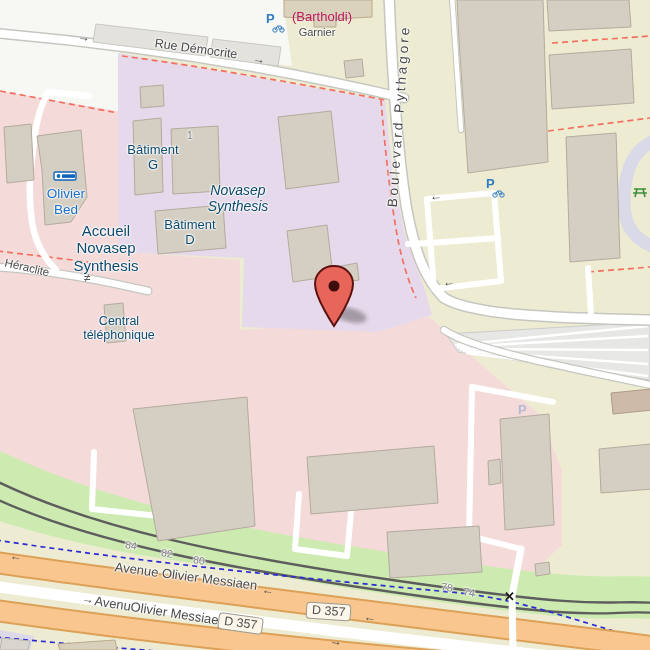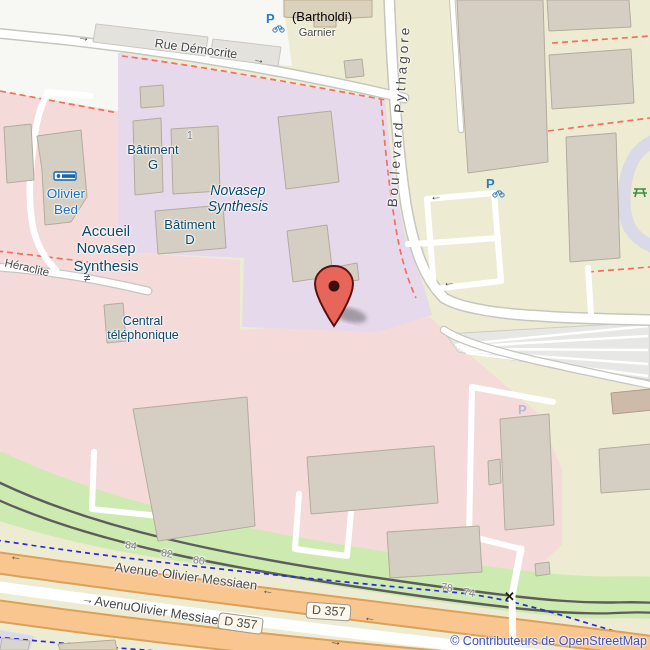--- a/index.html
+++ b/index.html
@@ -12,21 +12,21 @@
   .place{color:#0c4a6e;text-align:center;}
   .italic{font-style:italic;}
   .blue{color:var(--hotel_blue,#1B6FC8);font-weight:bold;}
   .hn{font-size:10.5px;color:#7d7d7d;}
   .arr{position:absolute;color:#4a4a4a;font-size:12px;font-weight:bold;pointer-events:none;
        text-shadow:none;}
   .shield{position:absolute;background:#FCF7EA;border:1.5px solid #9a9a92;border-radius:4px;
        padding:0 5px 1px 5px;font-size:12.5px;color:#4f4f4f;white-space:nowrap;}
   .map-title{position:absolute;left:4px;top:3px;font-size:14.5px;color:var(--title_color,#394453);
        text-shadow:0 0 2px #fff,0 0 2px #fff,0 0 3px #fff,1px 1px 2px #fff;z-index:6;}
-  .bartholdi{position:absolute;left:292px;top:9px;font-size:13px;color:#000000;z-index:1;}
+  .bartholdi{position:absolute;left:292px;top:9px;font-size:13px;color:#be185d;z-index:1;}
   .attribution{position:absolute;right:3px;bottom:2px;font-size:12.5px;z-index:6;
        color:var(--attribution_blue,#3B51C7);text-shadow:0 0 2px #fff,0 0 2px #fff,0 0 3px #fff;}
   .pbike{position:absolute;color:var(--parking_blue,#2E7CC3);font-weight:bold;font-size:13px;
        line-height:1;z-index:3;}
   .pbike svg{display:block;margin-left:6px;margin-top:-1px;}
   .pfaded{position:absolute;color:#7FA0CF;font-weight:bold;font-size:13px;opacity:.55;z-index:3;}
   .micon{position:absolute;z-index:3;}
   .gate{position:absolute;font-size:12px;color:#555;z-index:3;text-shadow:0 0 2px #fff;}
   .xcross{position:absolute;font-size:13px;font-weight:bold;color:#1a1a1a;z-index:4;}
   
@@ -203,21 +203,21 @@
   <div>Accueil</div>
   <div>Novasep</div>
   <div>Synthesis</div>
 </div>
 
 <div class="lbl ctr place blue" style="left:66px;top:202px;font-size:13.5px;font-weight:normal;color:#1B6FC8;">
   <div>Olivier</div>
   <div>Bed</div>
 </div>
 
-<div class="lbl ctr place" style="left:119px;top:328px;font-size:12.5px;margin-left:24px;">
+<div class="lbl ctr place" style="left:119px;top:328px;font-size:12.5px;">
   <div>Central</div>
   <div>téléphonique</div>
 </div>
 
 <span class="lbl ctr" style="left:186px;top:577px;transform:translate(-50%,-50%) rotate(7.5deg);font-size:13px;">Avenue Olivier Messiaen</span>
 <span class="lbl ctr" style="left:160px;top:612px;transform:translate(-50%,-50%) rotate(9deg);font-size:13px;">AvenuOlivier Messiaen</span>
 
 <div class="shield" style="left:218px;top:615px;transform:rotate(8deg);">D 357</div>
 <div class="shield" style="left:306px;top:603px;transform:rotate(4deg);">D 357</div>
 
@@ -265,15 +265,14 @@
   <svg width="24" height="14" viewBox="0 0 24 14">
     <rect x="1" y="3" width="22" height="8" rx="1.5" fill="#FFFFFF" stroke="#1266B8" stroke-width="1.4"></rect>
     <circle cx="5.5" cy="7" r="1.9" fill="#1266B8"></circle>
     <rect x="9" y="5.3" width="13" height="3.6" fill="#1266B8"></rect>
   </svg>
 </div>
 
 <span class="gate" style="left:84px;top:271px;">≠</span>
 <span class="xcross" style="left:504px;top:589px;">✕</span>
 
-<a class="attribution" href="#" style="text-decoration:none;">© Contributeurs de OpenStreetMap</a>
 
 </div>
 
 </body></html>

